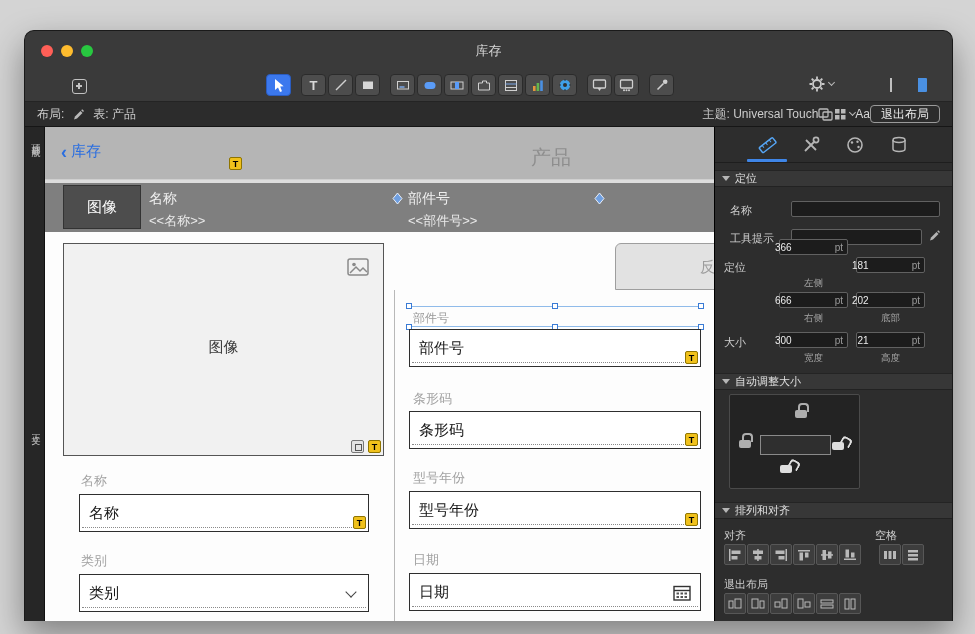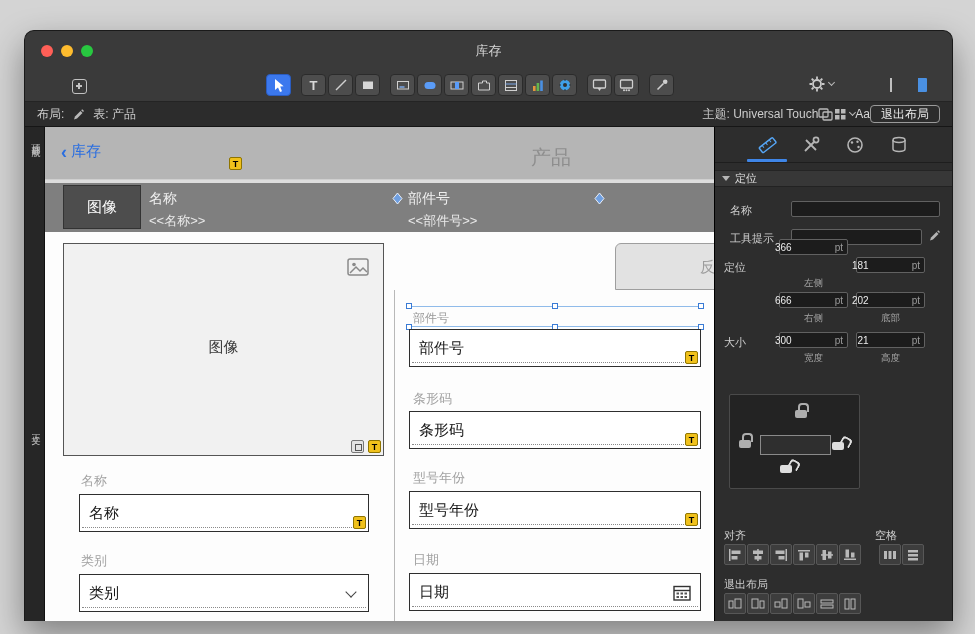--- a/index.html
+++ b/index.html
@@ -495,28 +495,36 @@
         <span>300</span>
           <span class="unit">pt</span>
       </div>
       <div class="iinput num" style="left:141px; top:205px;">
         <span>21</span>
           <span class="unit">pt</span>
       </div>
       <span class="sublabel" style="left:64px; top:225px;">宽度</span>
       <span class="sublabel" style="left:141px; top:225px;">高度</span>
 
+      <div class="sec-hdr" style="top:246px;">
+        <span class="tri"></span>
+        <span>自动调整大小</span>
+      </div>
       <div class="anchor-box">
         <div class="anchor-inner"></div>
         <span class="lock" style="left:64px; top:8px;"></span>
         <span class="lock" style="left:8px; top:38px;"></span>
         <span class="lock open" style="left:101px; top:40px;"></span>
         <span class="lock open" style="left:49px; top:63px;"></span>
       </div>
 
+      <div class="sec-hdr" style="top:375px;">
+        <span class="tri"></span>
+        <span>排列和对齐</span>
+      </div>
       <span class="ilabel" style="left:9px; top:401px;">对齐</span>
       <span class="ilabel" style="left:160px; top:401px;">空格</span>
 
       <div class="btn-row" style="left:9px; top:417px;">
         <button class="ibtn">
             <svg width="14" height="12" fill="#b9b9b9">
               <rect x="1" y="0" width="1.5" height="12"></rect>
               <rect x="3.5" y="1.5" width="9" height="3.5"></rect>
               <rect x="3.5" y="7" width="6" height="3.5"></rect>
             </svg>

